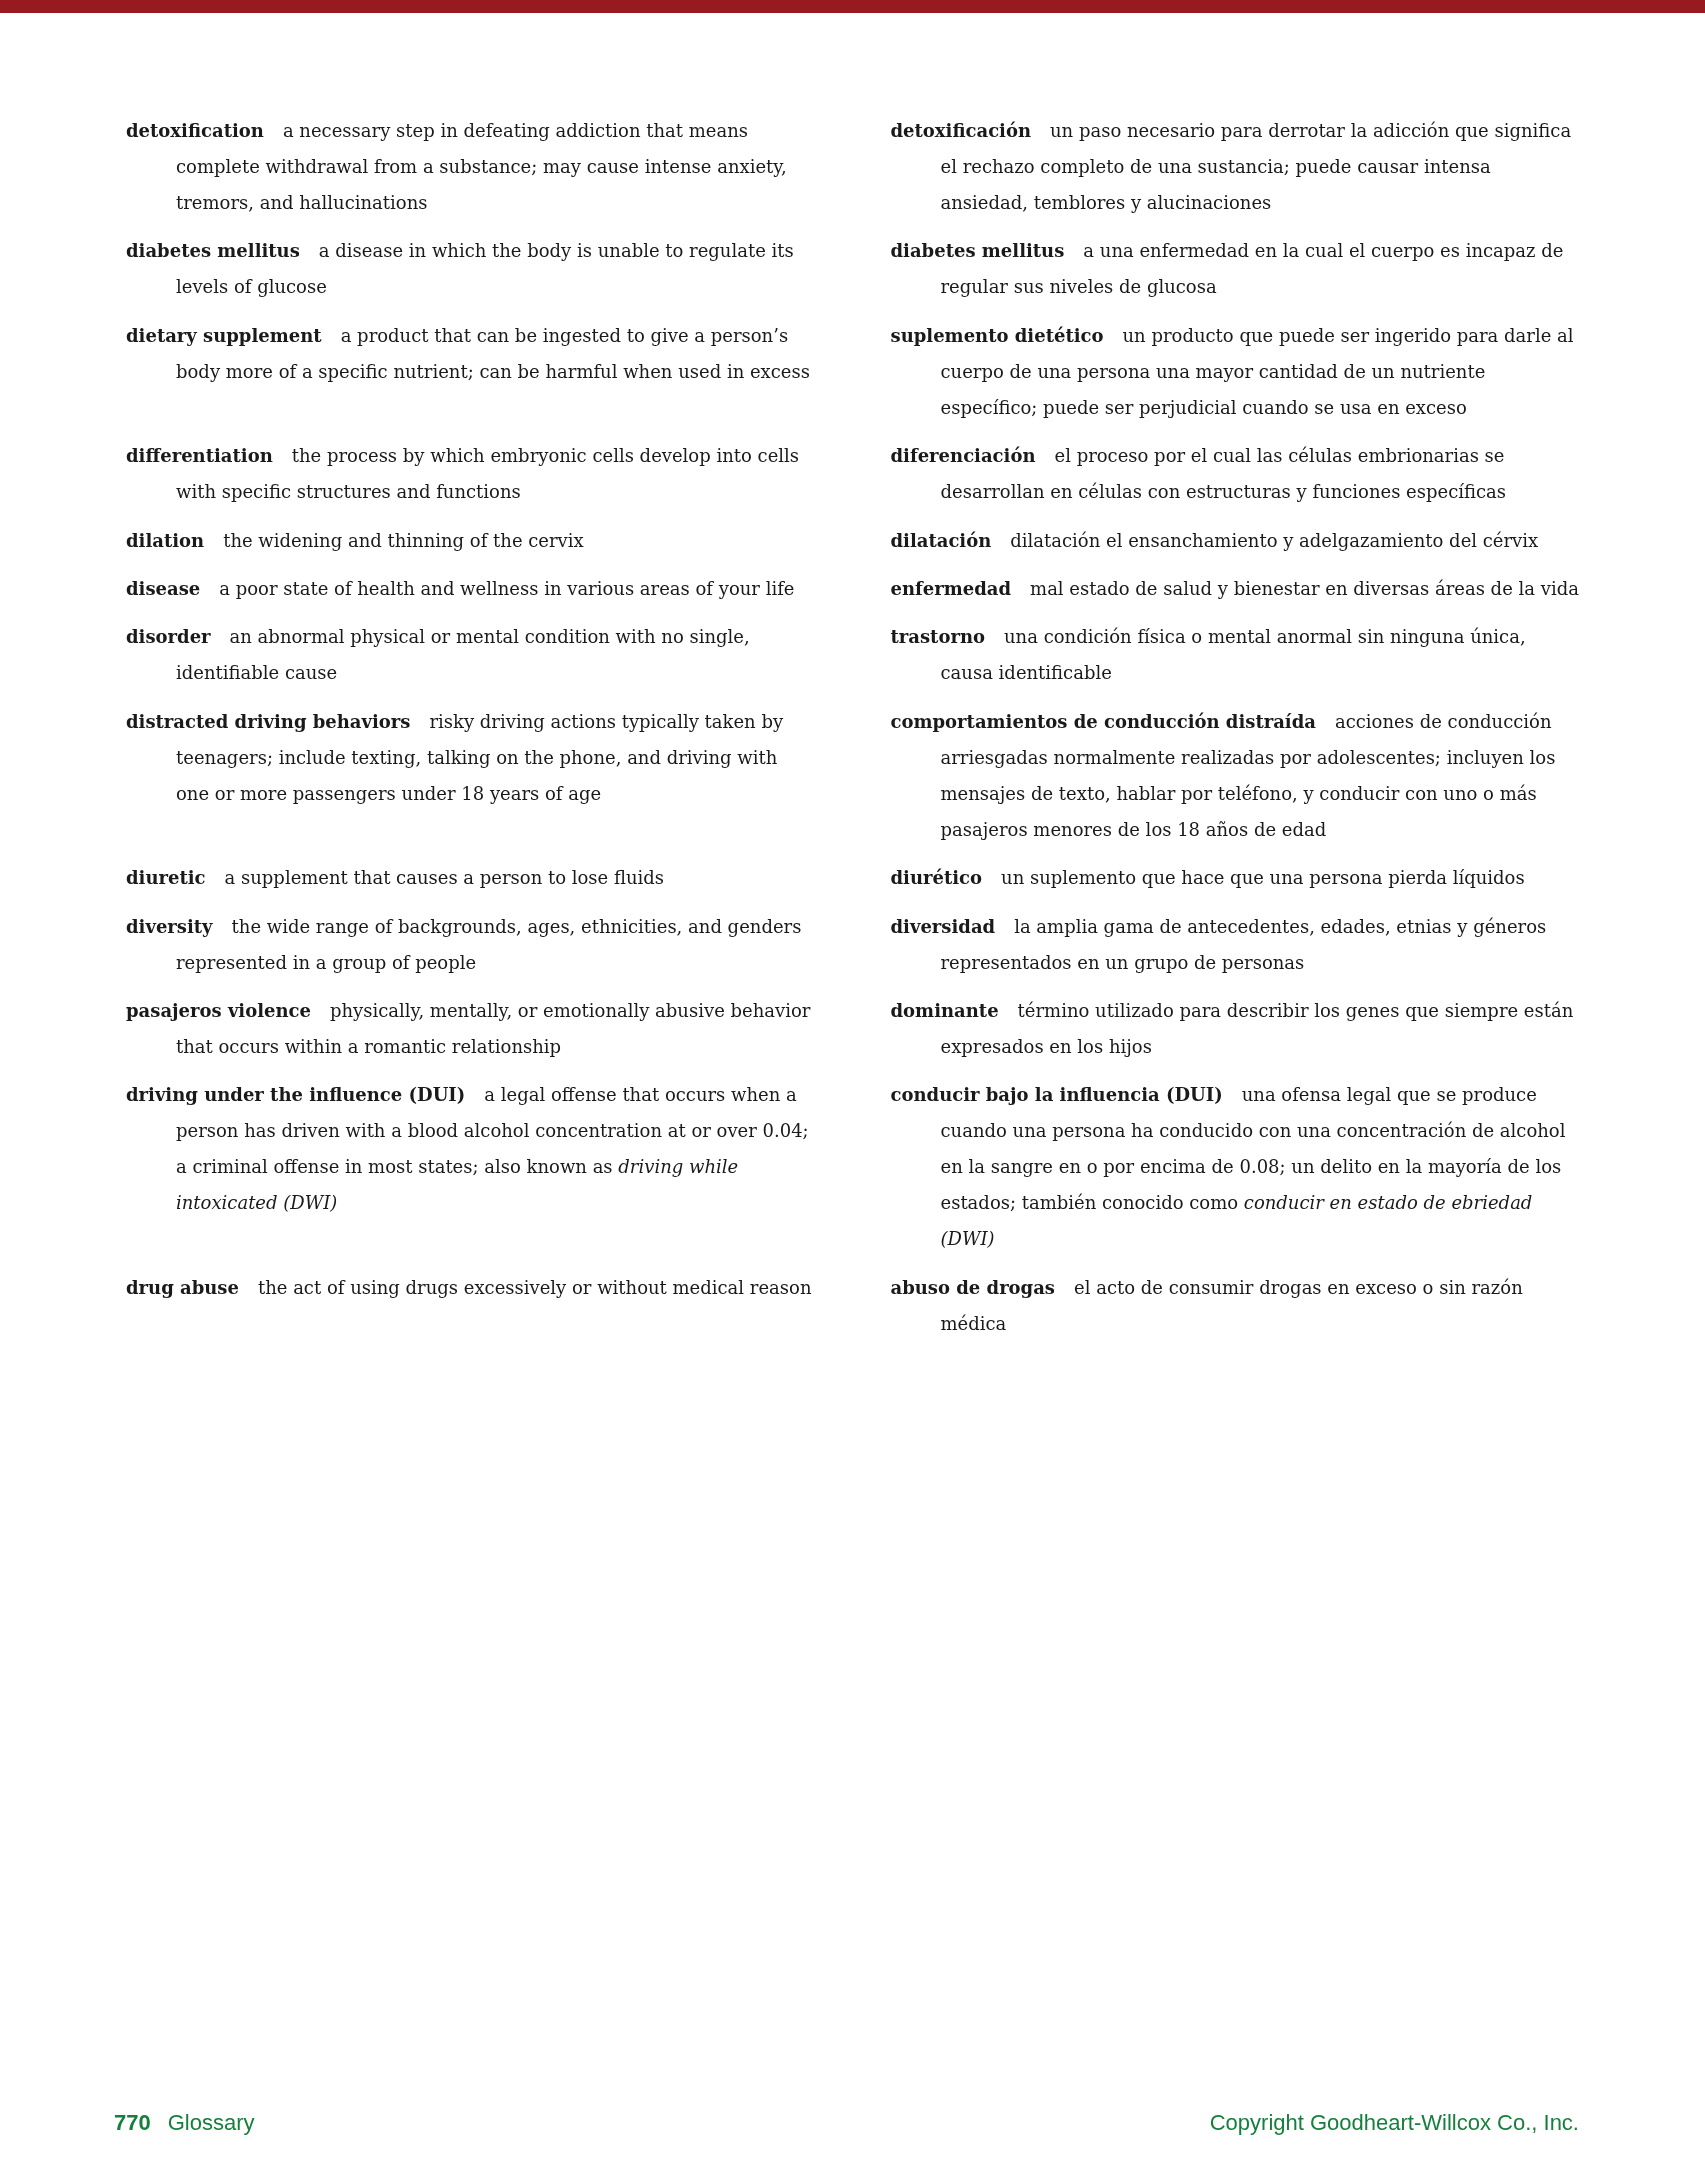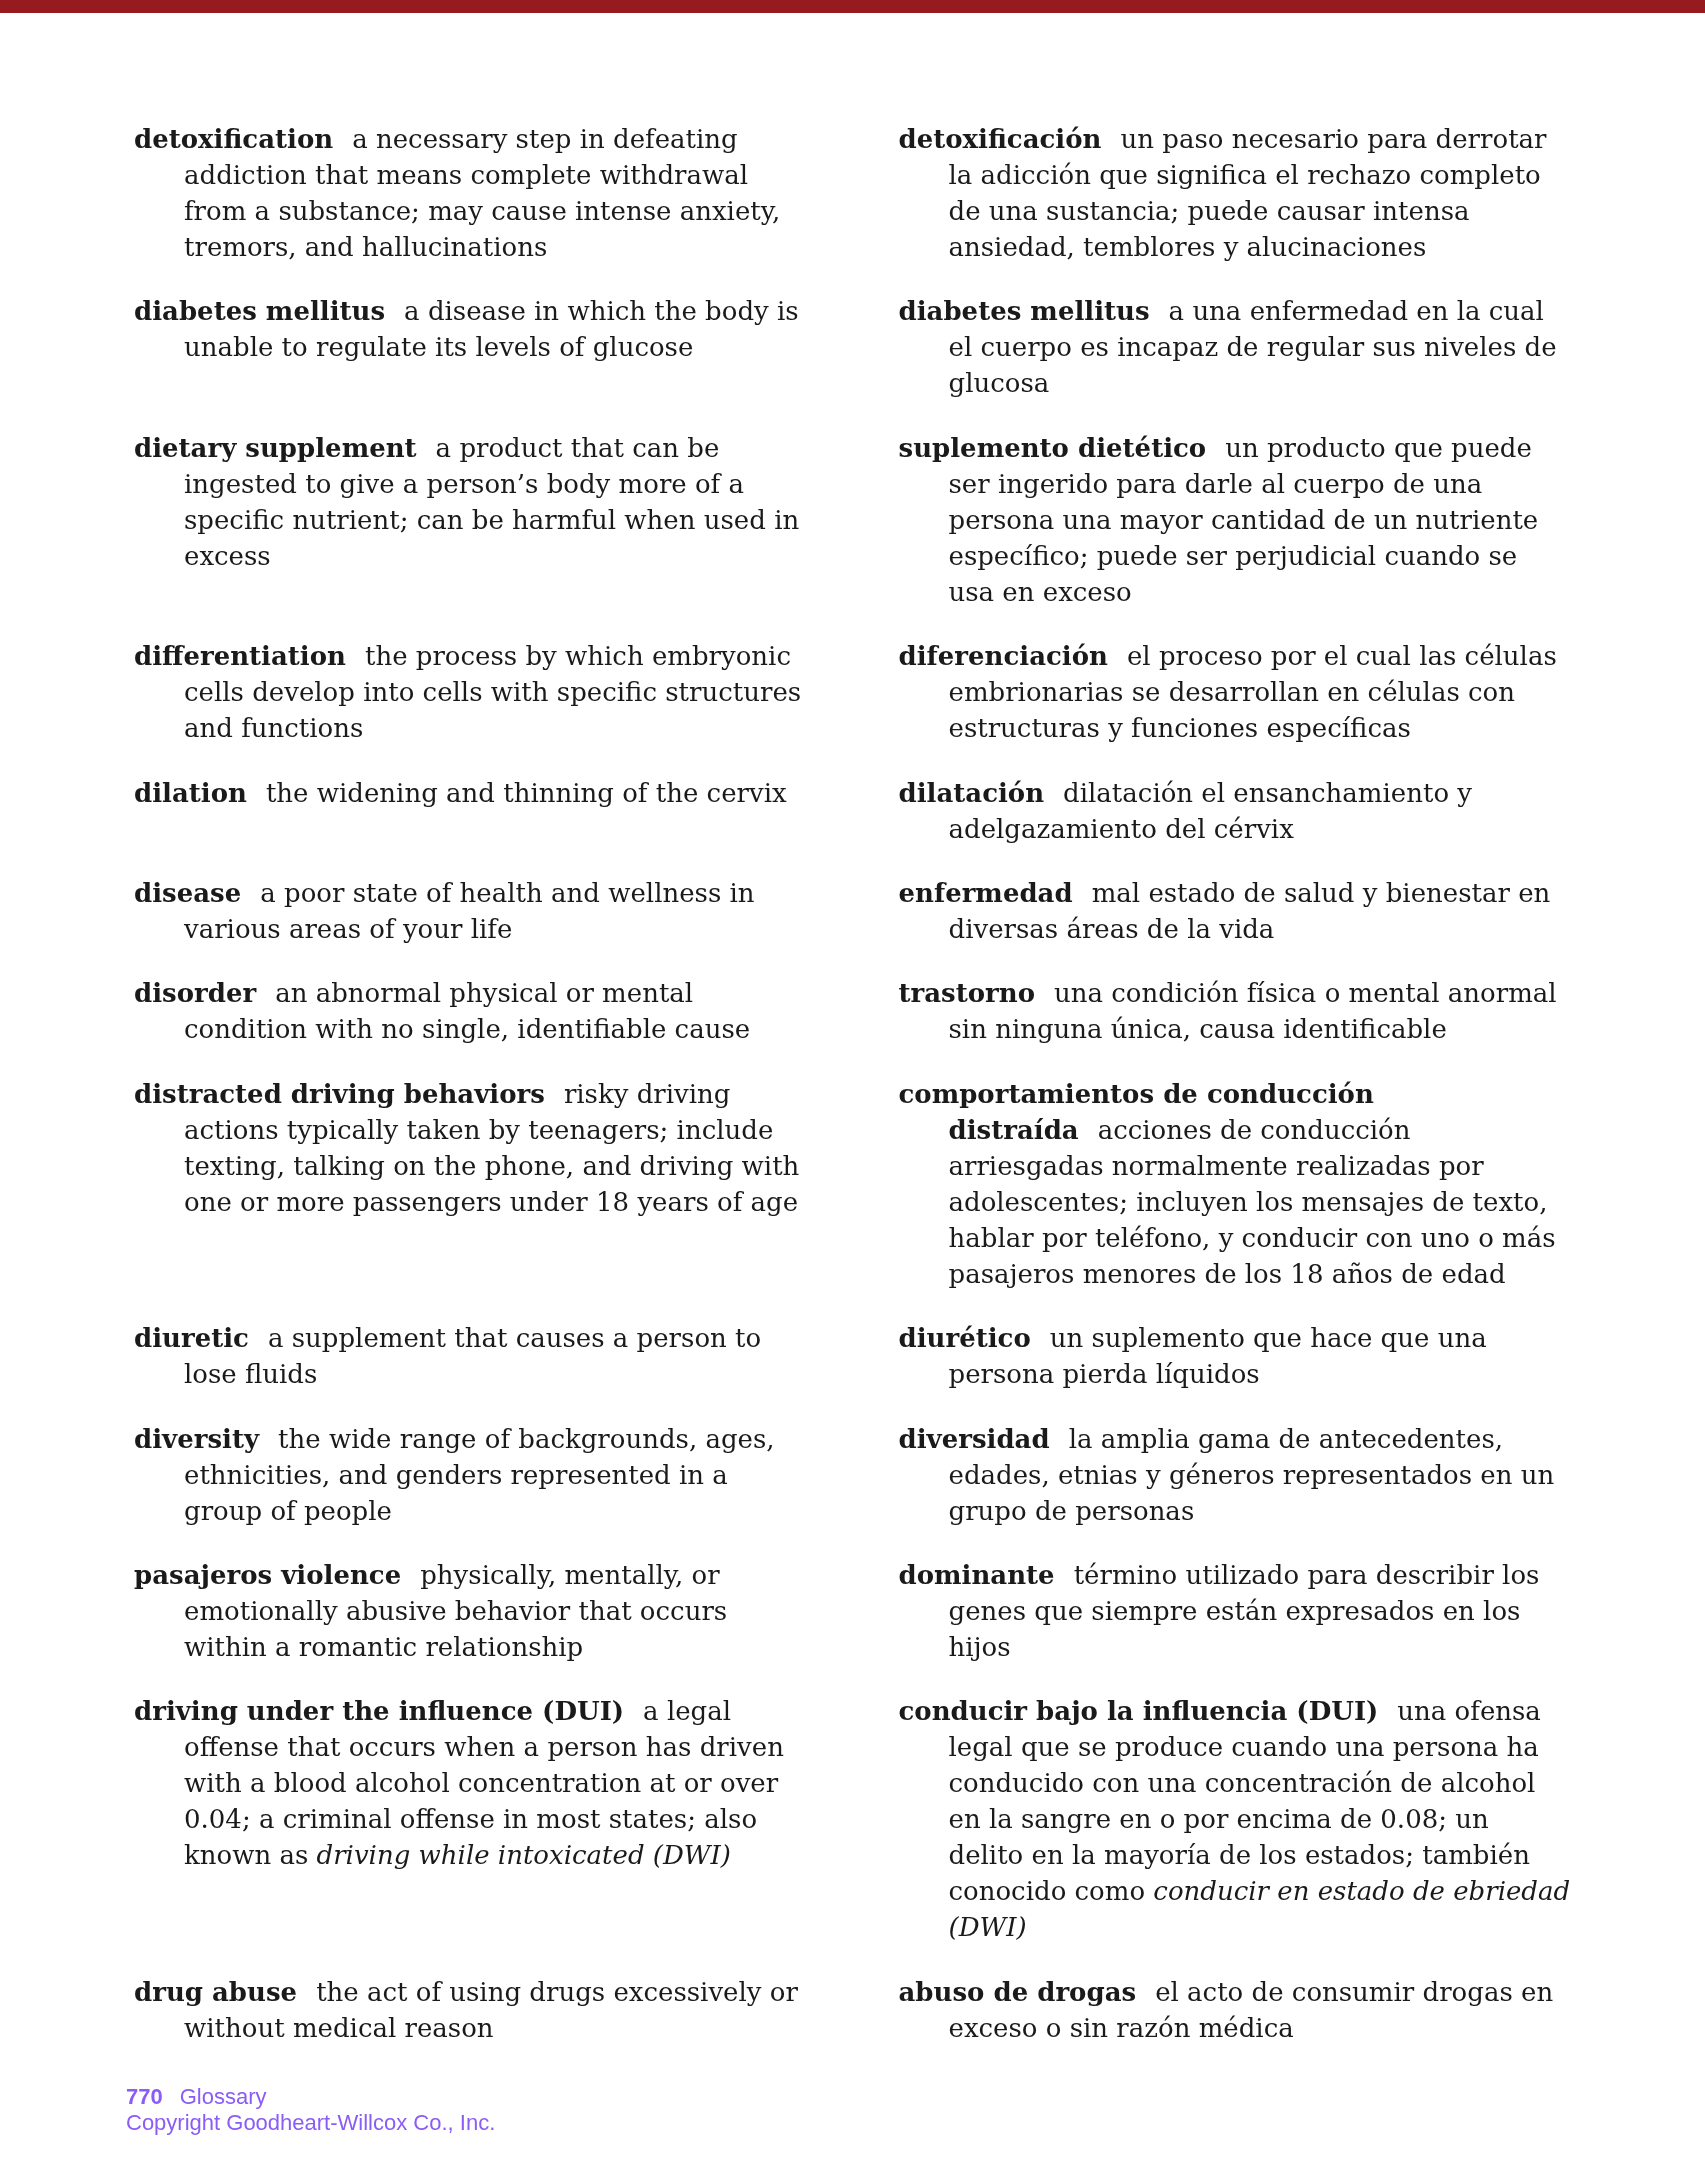--- a/index.html
+++ b/index.html
@@ -27,44 +27,43 @@
     right: 126px;
   }
   .glossary-grid {
     display: grid;
     grid-template-columns: 1fr 1fr;
     column-gap: 76px;
     row-gap: 12.4px;
     align-items: start;
   }
   .entry {
-    margin: 8px;
-    font-size: 26px;
+    margin: 0;
+    font-size: 18px;
     line-height: 36px;
     text-indent: -50px;
     padding-left: 50px;
     text-align: left;
   }
   .entry .term {
     font-weight: bold;
     margin-right: 19px;
   }
   .entry .def i { font-style: italic; }
   .footer {
     position: absolute;
-    left: 126px;
+    left: 114px;
     right: 126px;
     bottom: 46px;
     display: flex;
     justify-content: space-between;
     align-items: baseline;
     font-family: "Liberation Sans", sans-serif;
     font-size: 22px;
-    color: #8b5cf6;
-    flex-direction: column;
+    color: #15803d;
   }
   .footer .page-num { font-weight: bold; margin-right: 17px; }
 </style>
 </head>
 <body>
 
 <div class="top-bar"></div>
 
 <div class="content">
   <div class="glossary-grid">

